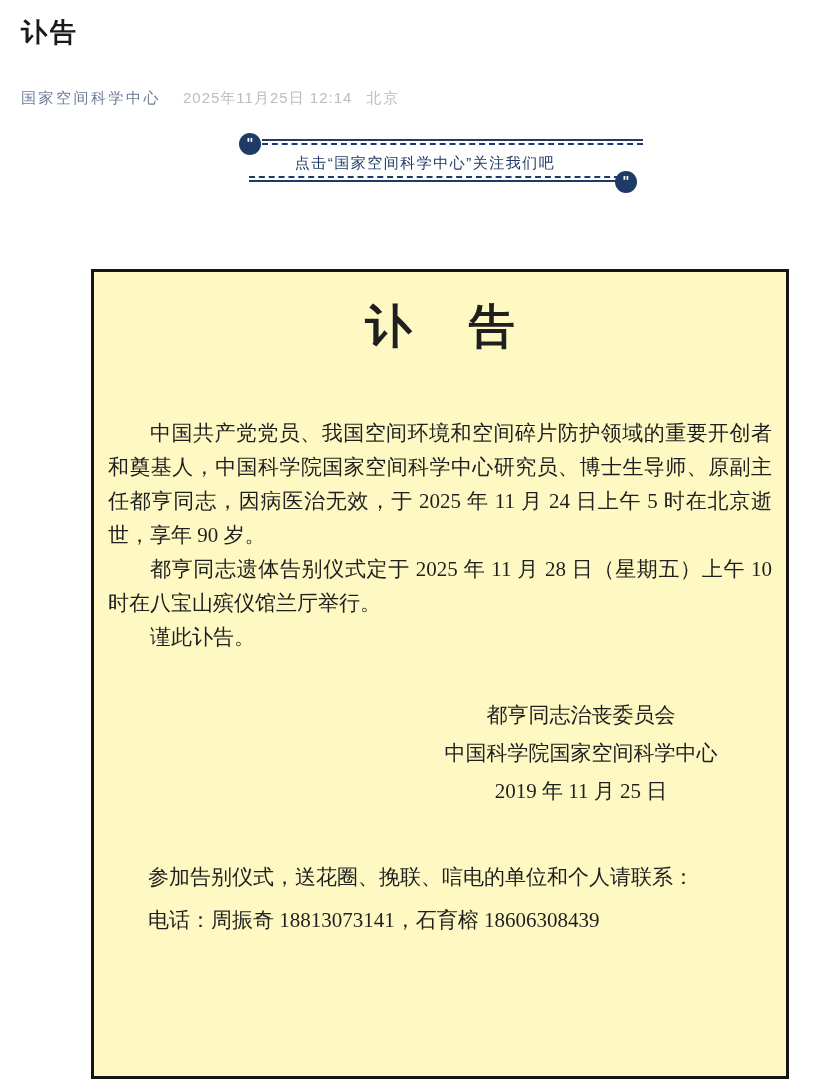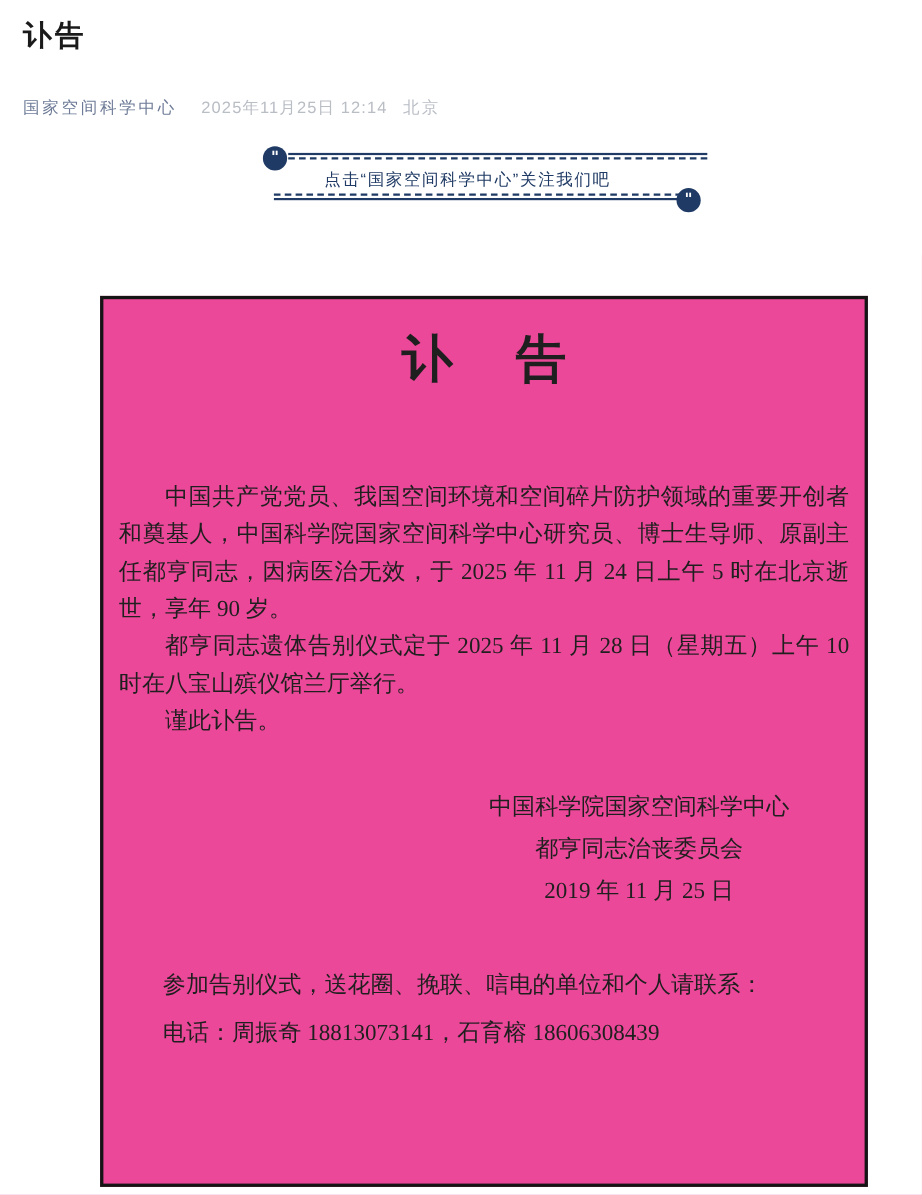--- a/index.html
+++ b/index.html
@@ -56,39 +56,39 @@
     text-align: center;
     color: #1f3a64; font-size: 15px; font-weight: 400;
     letter-spacing: 1.5px;
   }
 
   
   .notice-box {
     position: absolute; left: 91px; top: 269px;
     width: 698px; height: 810px;
     border: 3px solid #151515;
-    background: #ec4899;
+    background: #fef9c3;
     font-family: "Liberation Serif", "DejaVu Serif", serif;
     color: #1f1f1f;
     cursor: pointer;
   }
   .notice-title {
     margin-top: 32px;
     text-align: center;
     font-size: 46px; line-height: 46px; font-weight: 700;
     letter-spacing: 10px; word-spacing: 26px;
     text-indent: 10px;
   }
   .notice-para {
     padding: 0 14px;
     font-size: 21px; line-height: 34px;
     text-align: justify;
     text-indent: 2em;
   }
-  .notice-para.first { margin-top: 84px; }
+  .notice-para.first { margin-top: 66px; }
   .signature {
     margin: 42px 40px 0 auto;
     width: 330px;
     text-align: center;
     font-size: 21px; line-height: 38px;
     white-space: nowrap;
   }
   .contact {
     margin-top: 46px;
     padding-left: 54px; 
@@ -120,22 +120,22 @@
   </div>
 
   <div class="notice-box">
     <div class="notice-title">讣 告</div>
 
     <p class="notice-para first">中国共产党党员、我国空间环境和空间碎片防护领域的重要开创者和奠基人，中国科学院国家空间科学中心研究员、博士生导师、原副主任都亨同志，因病医治无效，于 2025 年 11 月 24 日上午 5 时在北京逝世，享年 90 岁。</p>
     <p class="notice-para">都亨同志遗体告别仪式定于 2025 年 11 月 28 日（星期五）上午 10 时在八宝山殡仪馆兰厅举行。</p>
     <p class="notice-para">谨此讣告。</p>
 
     <div class="signature">
+      <div>都亨同志治丧委员会</div>
       <div>中国科学院国家空间科学中心</div>
-      <div>都亨同志治丧委员会</div>
       <div>2019 年 11 月 25 日</div>
     </div>
 
     <div class="contact">
       <div>参加告别仪式，送花圈、挽联、唁电的单位和个人请联系：</div>
       <div>电话：周振奇 18813073141，石育榕 18606308439</div>
     </div>
   </div>
 
 </div>

